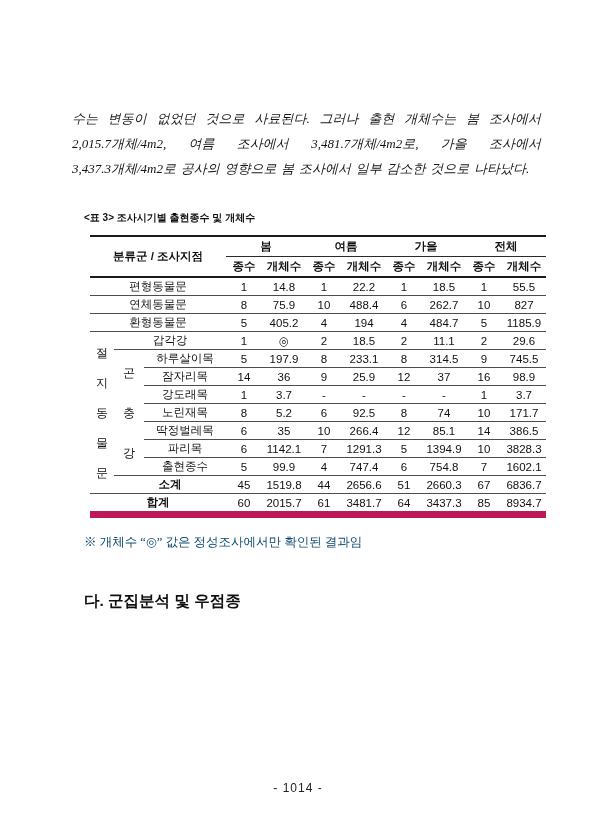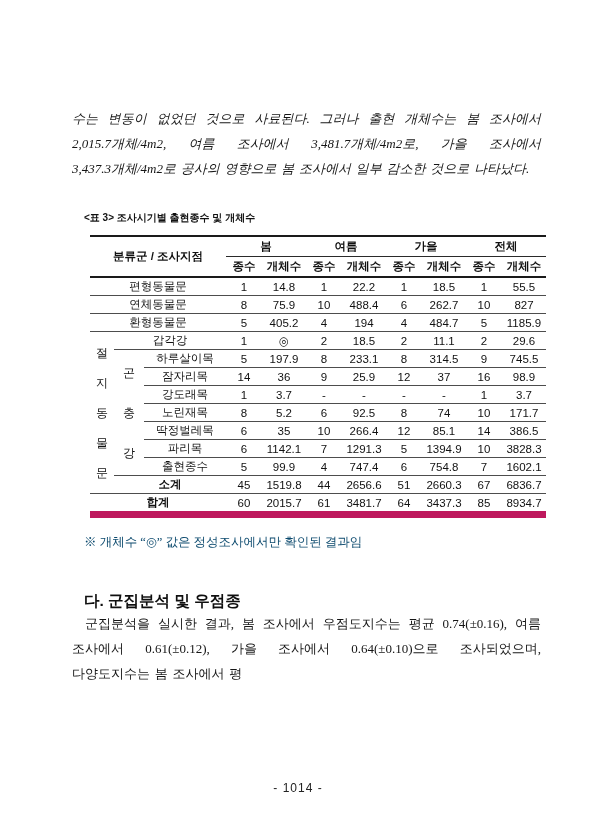--- a/index.html
+++ b/index.html
@@ -297,18 +297,17 @@
             <td>8934.7</td>
           </tr>
         </tbody>
     </table>
 
     <p class="note">※ 개체수 “◎” 값은 정성조사에서만 확인된 결과임</p>
 
     <h2 class="heading">다. 군집분석 및 우점종</h2>
 
 
-    <p class="body-text indent">군집분석을 실시한 결과, 봄 조사에서 우점도지수는 평균 0.74(±0.16), 여름 조사에서 0.61(±0.12), 가을 조사에서 0.64(±0.10)으로 조사되었으며, 다양도지수는 봄 조사에서 평</p>
 
   </div>
 
   <div class="page-number">- 1014 -</div>
 </div>
 
 </body></html>

